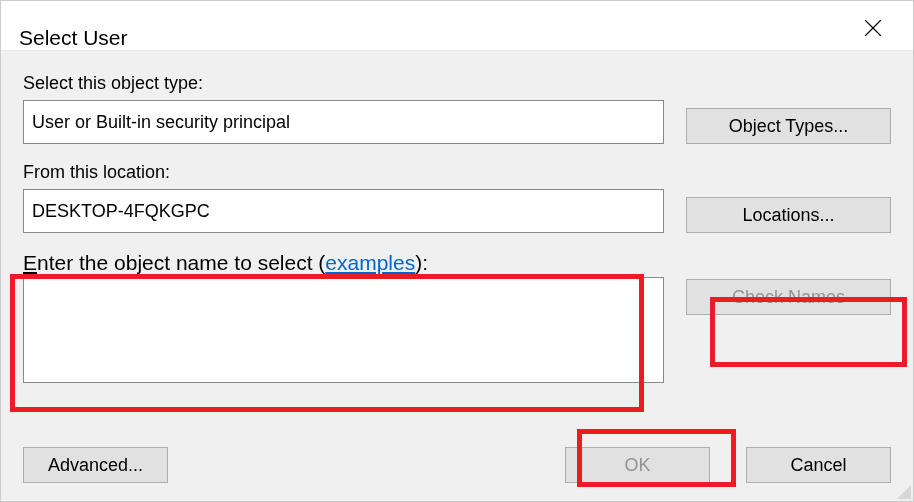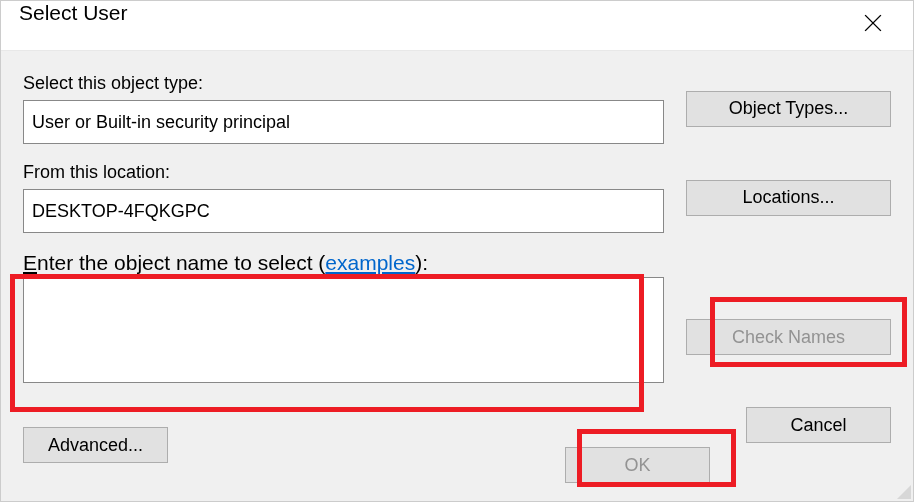--- a/index.html
+++ b/index.html
@@ -12,21 +12,21 @@
       font-size: 16px;
       background: #fff;
       width: 914px;
       height: 502px;
       position: relative;
       border: 1px solid #ccc;
     }
     .titlebar {
       height: 50px;
       display: flex;
-      align-items: flex-start;
+      align-items: flex-end;
       justify-content: space-between;
       padding: 0 18px 0 18px;
       border-bottom: 1px solid #e8e8e8;
     }
     .titlebar-title {
       font-size: 21px;
       color: #000;
       font-weight: 400;
     }
     .close-btn {
@@ -43,21 +43,21 @@
       height: 18px;
     }
     .content {
       padding: 22px 22px 0 22px;
       background: #f0f0f0;
       height: calc(100% - 50px);
       position: relative;
     }
     .row {
       display: flex;
-      align-items: center;
+      align-items: flex-end;
       gap: 22px;
       margin-bottom: 18px;
     }
     .field-group {
       flex: 1;
       display: flex;
       flex-direction: column;
     }
     .label {
       font-size: 18px;
@@ -79,21 +79,20 @@
       height: 36px;
       background: #e1e1e1;
       border: 1px solid #adadad;
       font-size: 18px;
       cursor: pointer;
       font-family: inherit;
     }
     .side-btn:disabled, .footer-btn:disabled {
       color: #939393;
       cursor: default;
-      margin-top: 40px;
     }
     .object-input-row {
       display: flex;
       align-items: flex-start;
       gap: 22px;
       margin-top: 4px;
       position: relative;
     }
     .object-input-group {
       flex: 1;

